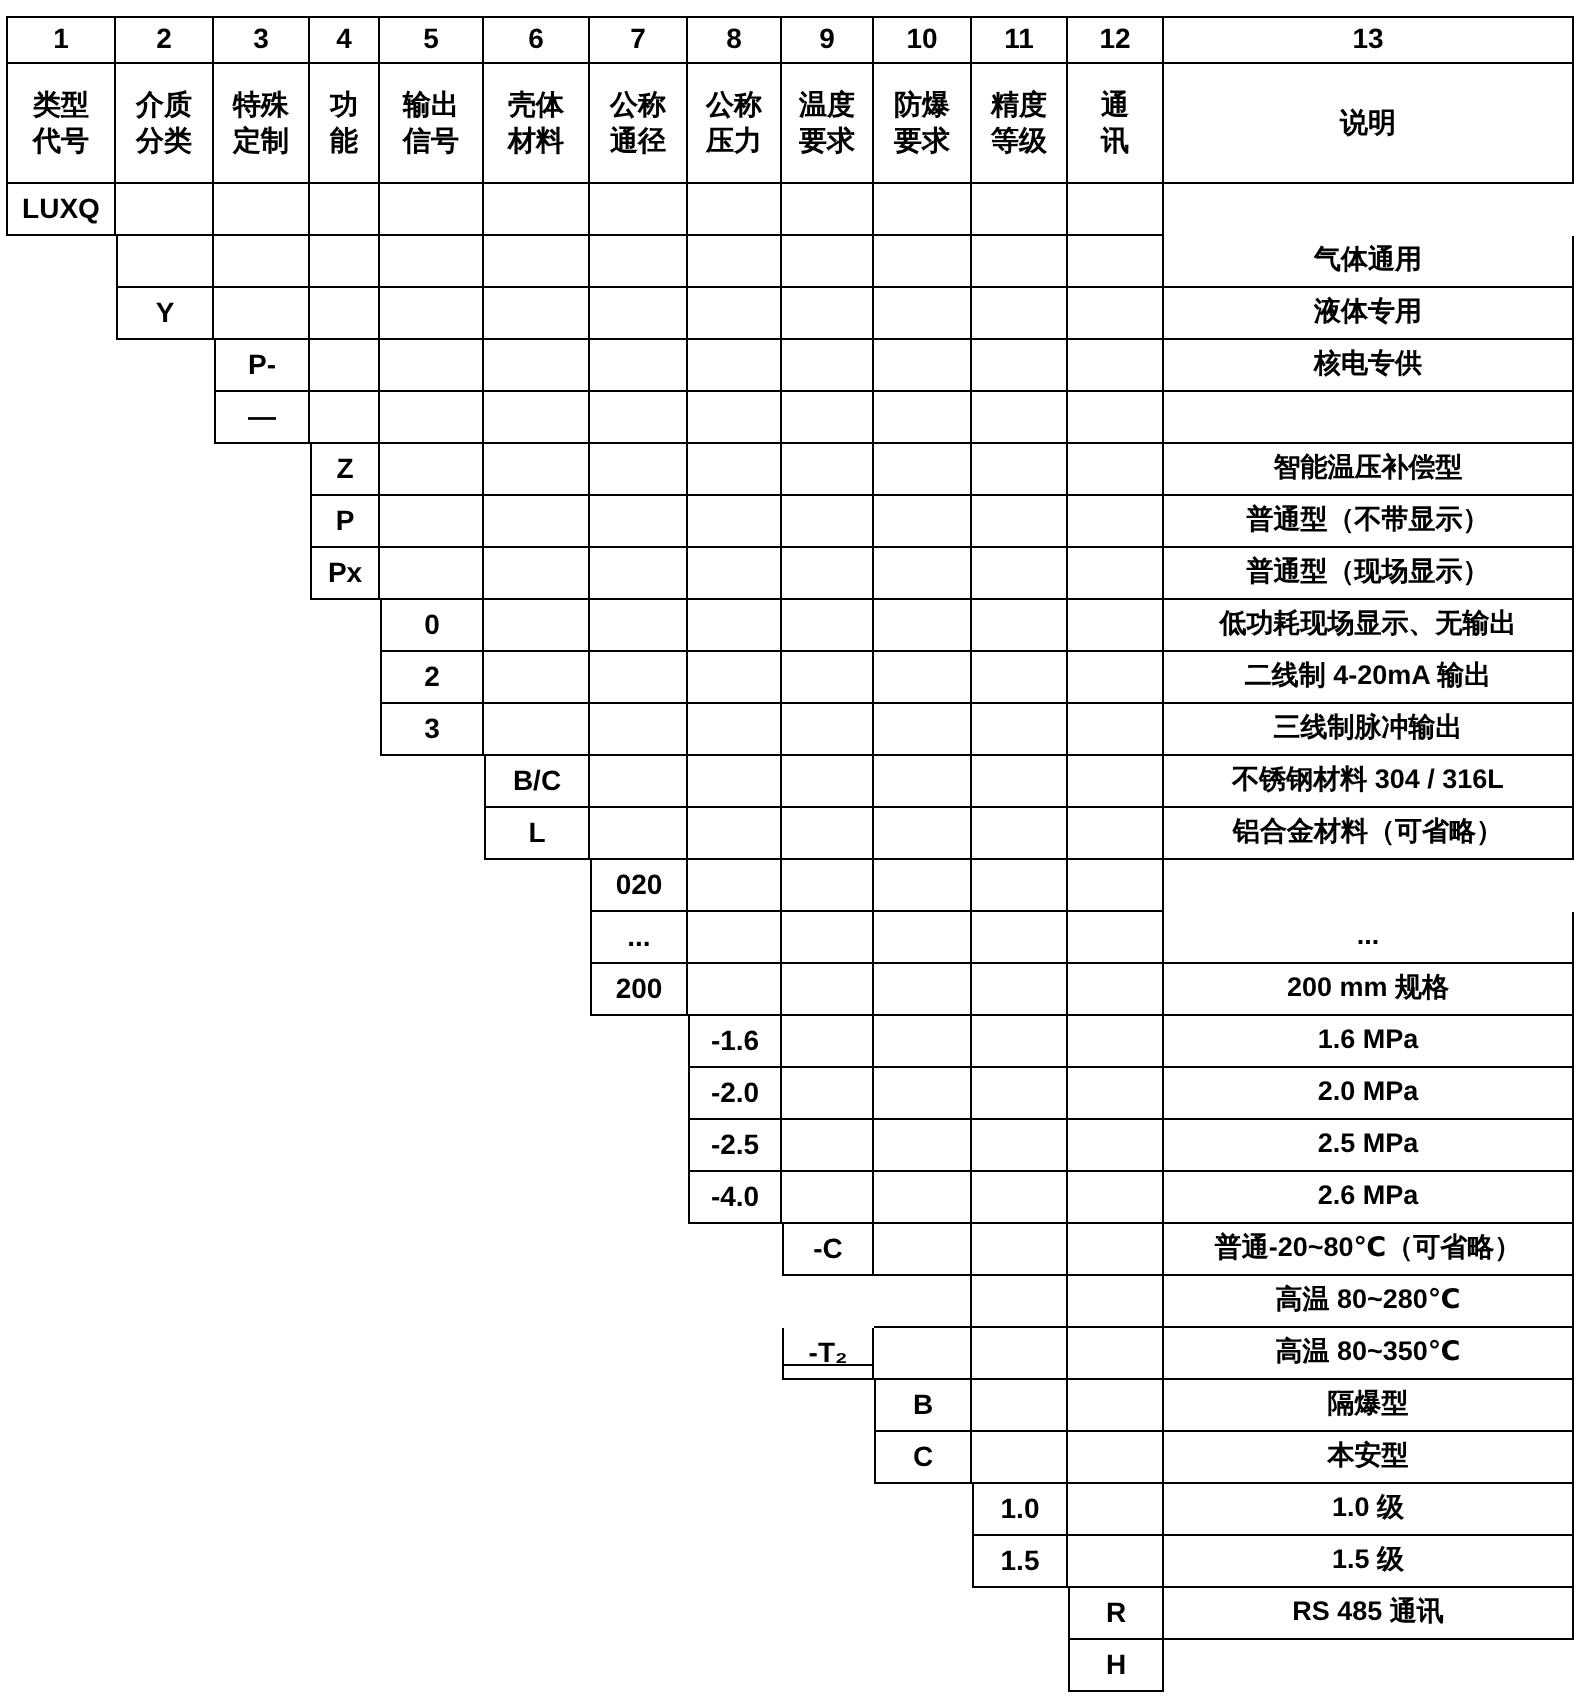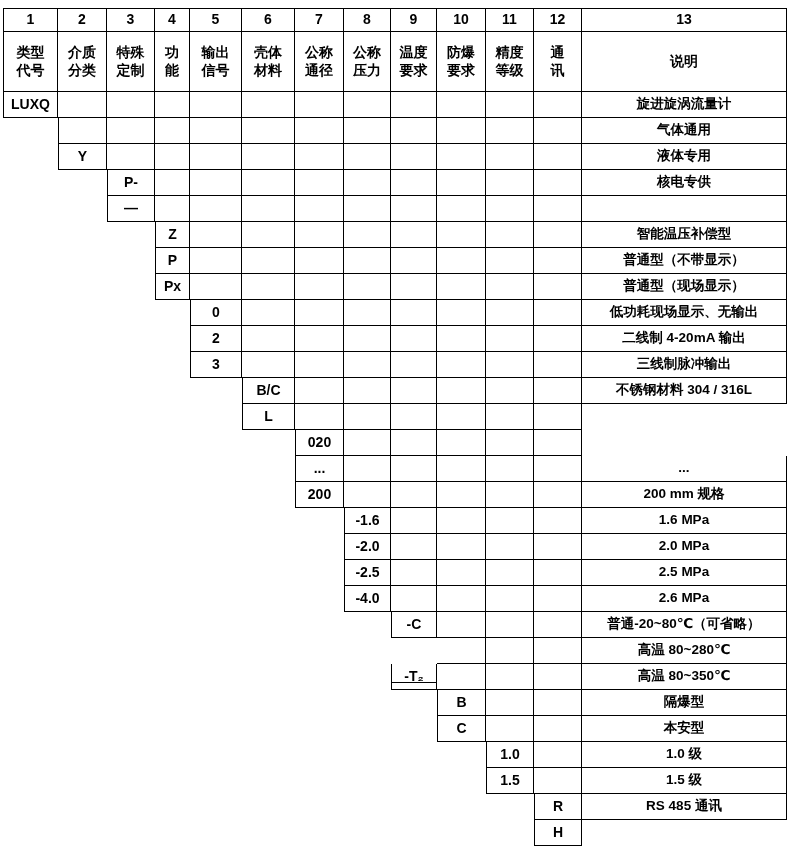--- a/index.html
+++ b/index.html
@@ -73,21 +73,20 @@
       <div class="cell" style="grid-area: 3 / 3;"></div>
       <div class="cell" style="grid-area: 3 / 4;"></div>
       <div class="cell" style="grid-area: 3 / 5;"></div>
       <div class="cell" style="grid-area: 3 / 6;"></div>
       <div class="cell" style="grid-area: 3 / 7;"></div>
       <div class="cell" style="grid-area: 3 / 8;"></div>
       <div class="cell" style="grid-area: 3 / 9;"></div>
       <div class="cell" style="grid-area: 3 / 10;"></div>
       <div class="cell" style="grid-area: 3 / 11;"></div>
       <div class="cell" style="grid-area: 3 / 12;"></div>
-      <div class="cell desc" style="grid-area: 3 / 13;">旋进旋涡流量计</div>
       <div class="cell code first" style="grid-area: 4 / 2;"></div>
       <div class="cell" style="grid-area: 4 / 3;"></div>
       <div class="cell" style="grid-area: 4 / 4;"></div>
       <div class="cell" style="grid-area: 4 / 5;"></div>
       <div class="cell" style="grid-area: 4 / 6;"></div>
       <div class="cell" style="grid-area: 4 / 7;"></div>
       <div class="cell" style="grid-area: 4 / 8;"></div>
       <div class="cell" style="grid-area: 4 / 9;"></div>
       <div class="cell" style="grid-area: 4 / 10;"></div>
       <div class="cell" style="grid-area: 4 / 11;"></div>
@@ -192,20 +191,21 @@
       <div class="cell" style="grid-area: 14 / 11;"></div>
       <div class="cell" style="grid-area: 14 / 12;"></div>
       <div class="cell desc" style="grid-area: 14 / 13;">不锈钢材料 304 / 316L</div>
       <div class="cell code first" style="grid-area: 15 / 6;">L</div>
       <div class="cell" style="grid-area: 15 / 7;"></div>
       <div class="cell" style="grid-area: 15 / 8;"></div>
       <div class="cell" style="grid-area: 15 / 9;"></div>
       <div class="cell" style="grid-area: 15 / 10;"></div>
       <div class="cell" style="grid-area: 15 / 11;"></div>
       <div class="cell" style="grid-area: 15 / 12;"></div>
+      <div class="cell desc" style="grid-area: 15 / 13;">铝合金材料（可省略）</div>
       <div class="cell code first" style="grid-area: 16 / 7;">020</div>
       <div class="cell" style="grid-area: 16 / 8;"></div>
       <div class="cell" style="grid-area: 16 / 9;"></div>
       <div class="cell" style="grid-area: 16 / 10;"></div>
       <div class="cell" style="grid-area: 16 / 11;"></div>
       <div class="cell" style="grid-area: 16 / 12;"></div>
       <div class="cell code first" style="grid-area: 17 / 7;">...</div>
       <div class="cell" style="grid-area: 17 / 8;"></div>
       <div class="cell" style="grid-area: 17 / 9;"></div>
       <div class="cell" style="grid-area: 17 / 10;"></div>

